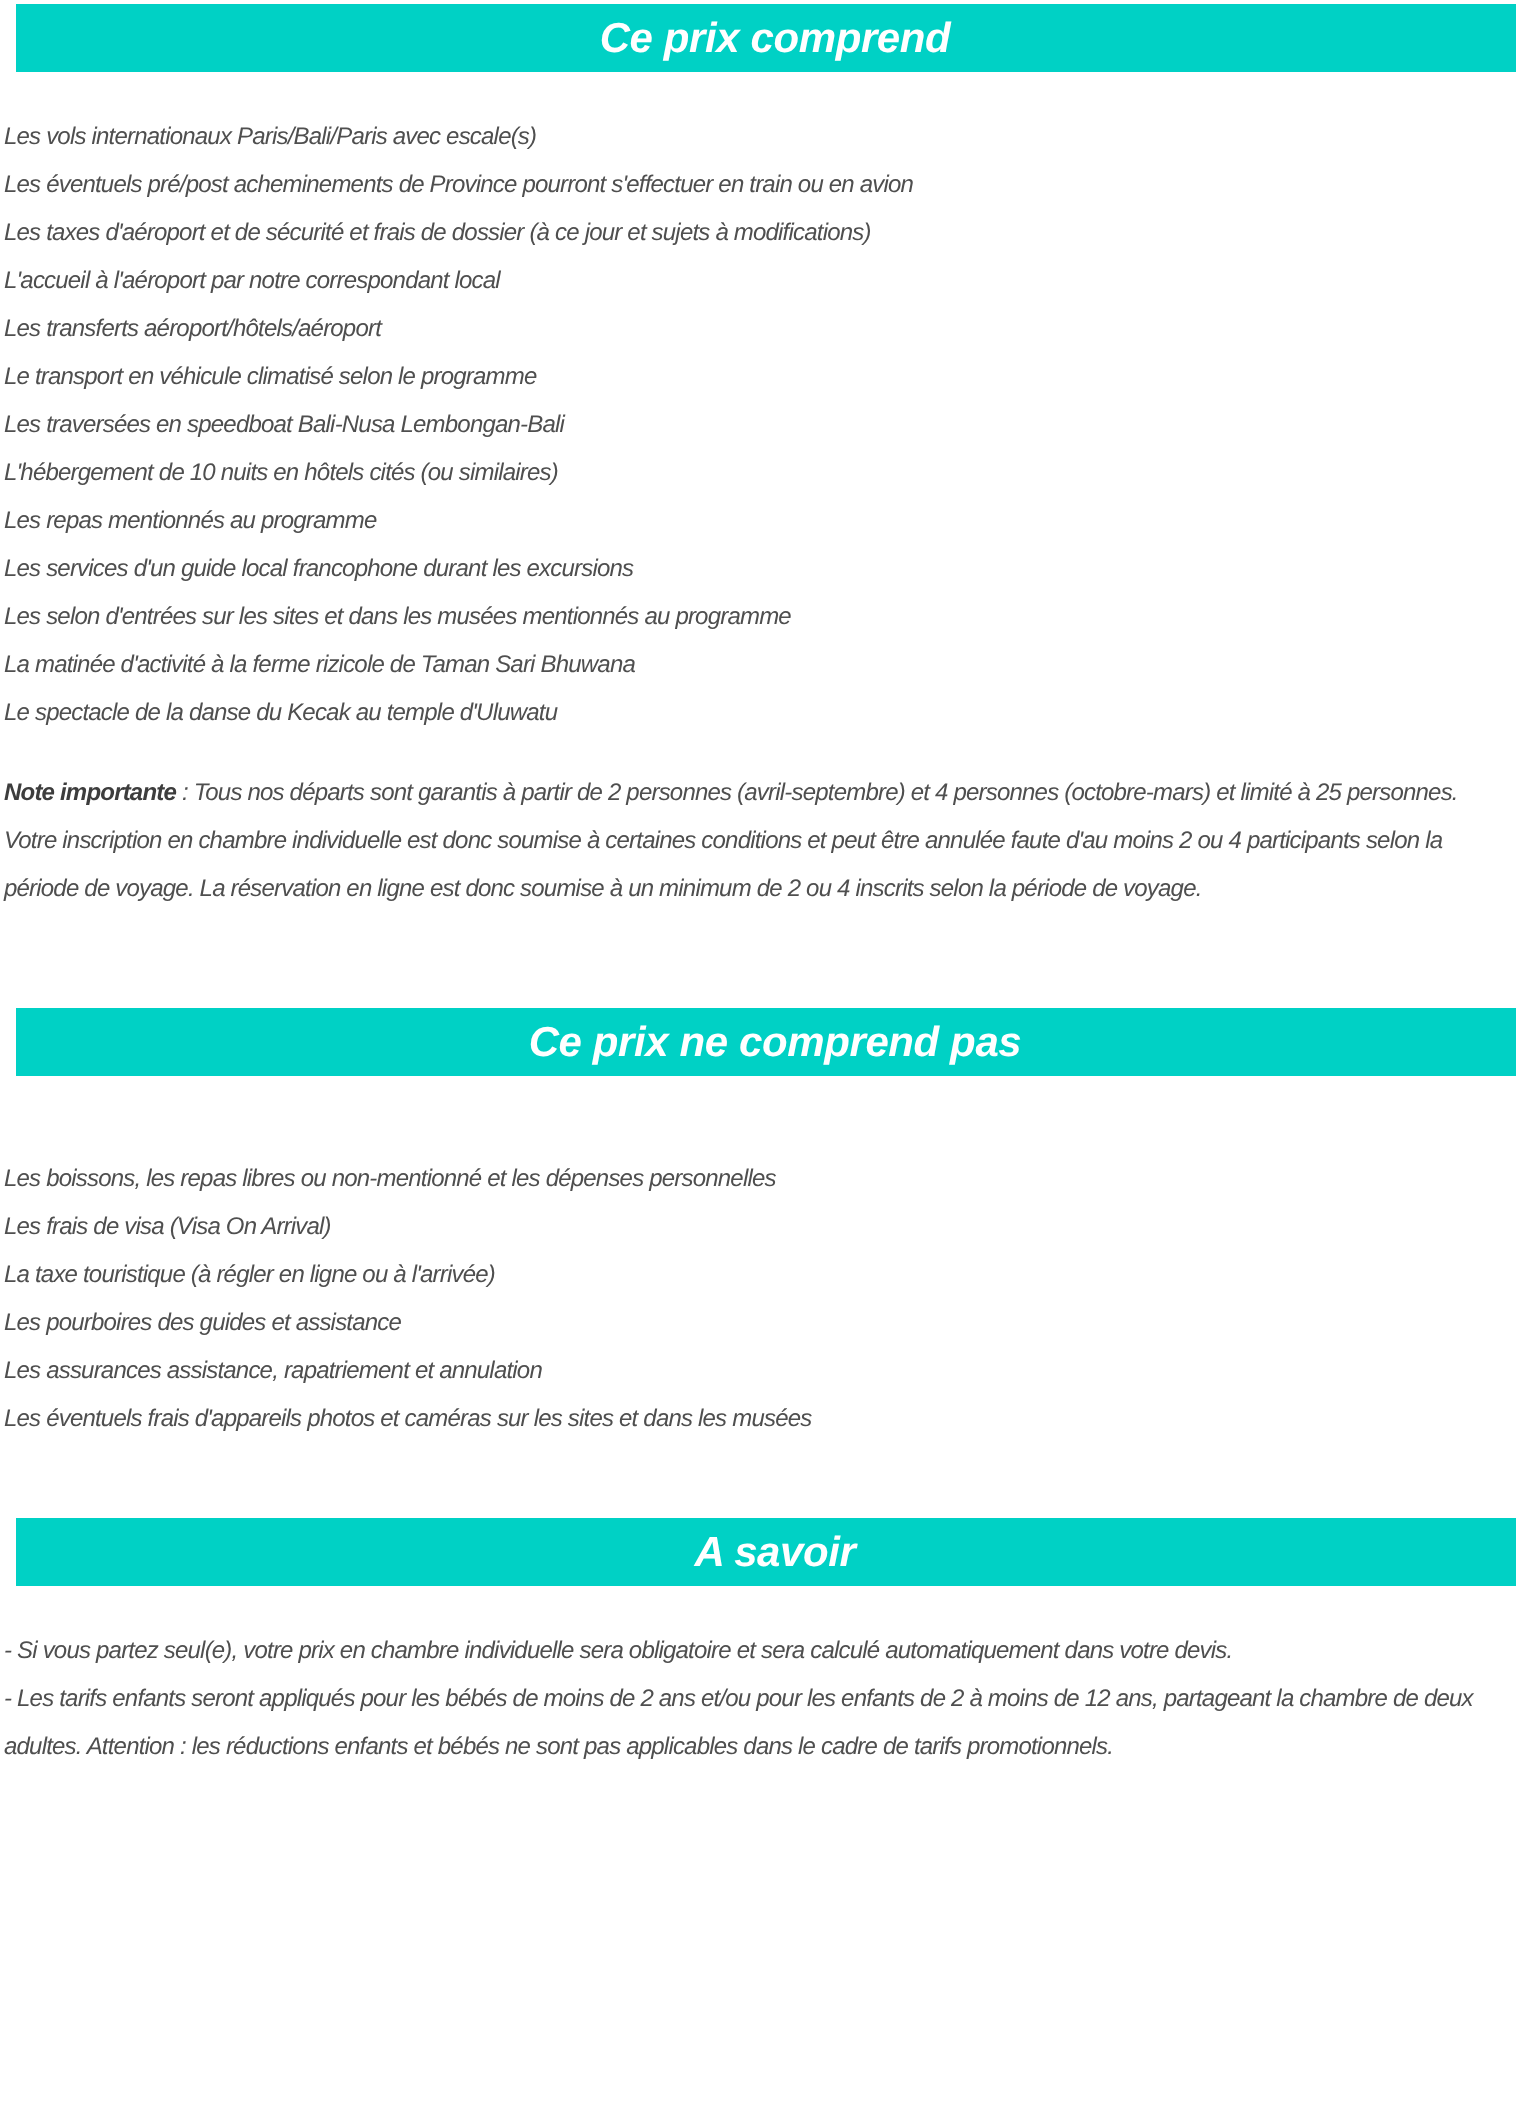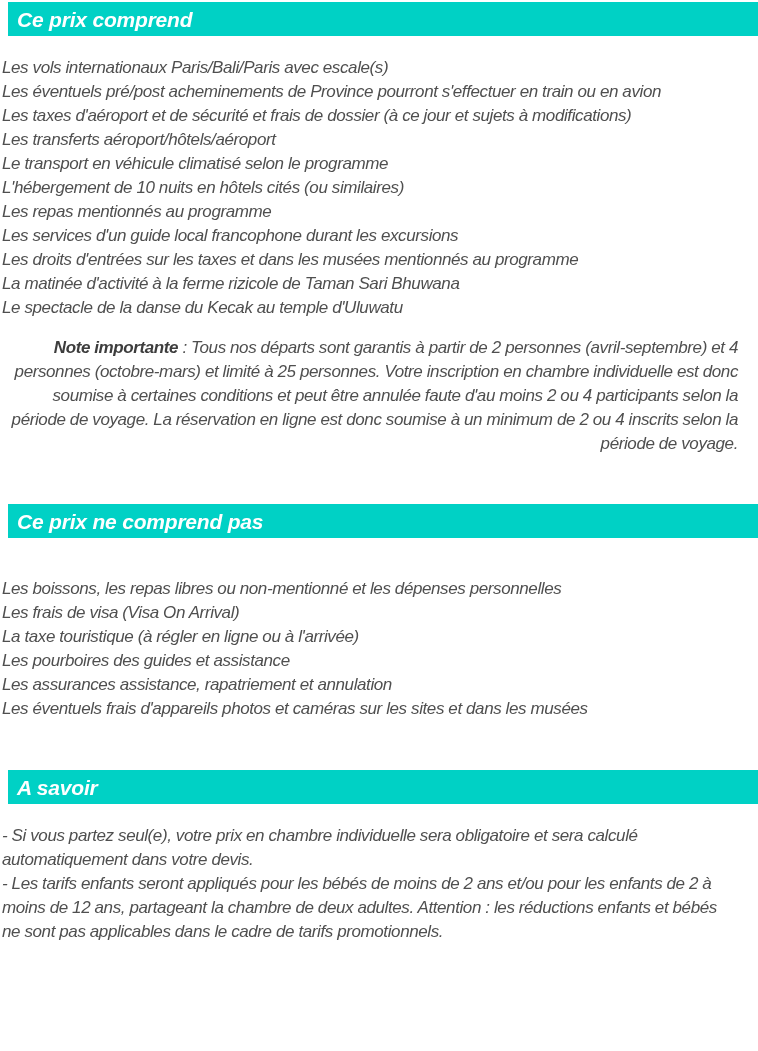--- a/index.html
+++ b/index.html
@@ -10,72 +10,75 @@
     overflow: hidden;
     font-family: "Liberation Sans", sans-serif;
   }
 
   .section-bar {
     margin-left: 8px;
     height: 34px;
     background: #00d1c5;
     display: flex;
     align-items: center;
+    justify-content: center;
   }
   .section-bar h2 {
     margin: 0;
     padding-left: 9px;
     color: #ffffff;
     font-style: italic;
     font-weight: bold;
     font-size: 21px;
     line-height: 1;
     letter-spacing: -0.2px;
     white-space: nowrap;
   }
 
   .content {
     padding-left: 2px;
-    padding-right: 20px;
+    padding-right: 4px;
     font-style: italic;
     color: #4f4f4f;
-    font-size: 17px;
+    font-size: 12px;
     line-height: 24px;
     letter-spacing: -0.4px;
   }
   .content p { margin: 0; }
 
   .bar-included   { margin-top: 2px; }
   .list-included  { margin-top: 20px; }
-  .note-para      { margin-top: 16px !important; text-align: right; }
+  .note-para      { margin-top: 16px !important; }
   .note-label     { font-weight: bold; color: #3d3d3d; }
   .bar-excluded   { margin-top: 48px; }
   .list-excluded  { margin-top: 39px; }
-  .bar-toknow     { margin-top: 49px; }
+  .bar-toknow     { margin-top: 38px; }
   .toknow-paras   { margin-top: 20px; }
 </style>
 </head>
 <body>
 
 <div>
 
   <section>
     <div class="section-bar bar-included">
       <h2>Ce prix comprend</h2>
     </div>
     <div class="content list-included">
       <p>Les vols internationaux Paris/Bali/Paris avec escale(s)</p>
       <p>Les éventuels pré/post acheminements de Province pourront s'effectuer en train ou en avion</p>
       <p>Les taxes d'aéroport et de sécurité et frais de dossier (à ce jour et sujets à modifications)</p>
+      <p>L'accueil à l'aéroport par notre correspondant local</p>
       <p>Les transferts aéroport/hôtels/aéroport</p>
       <p>Le transport en véhicule climatisé selon le programme</p>
+      <p>Les traversées en speedboat Bali-Nusa Lembongan-Bali</p>
       <p>L'hébergement de 10 nuits en hôtels cités (ou similaires)</p>
       <p>Les repas mentionnés au programme</p>
       <p>Les services d'un guide local francophone durant les excursions</p>
-      <p>Les droits d'entrées sur les taxes et dans les musées mentionnés au programme</p>
+      <p>Les selon d'entrées sur les sites et dans les musées mentionnés au programme</p>
       <p>La matinée d'activité à la ferme rizicole de Taman Sari Bhuwana</p>
       <p>Le spectacle de la danse du Kecak au temple d'Uluwatu</p>
       <p class="note-para"><span class="note-label">Note importante</span><span> : Tous nos départs sont garantis à partir de 2 personnes (avril-septembre) et 4 personnes (octobre-mars) et limité à 25 personnes. Votre inscription en chambre individuelle est donc soumise à certaines conditions et peut être annulée faute d'au moins 2 ou 4 participants selon la période de voyage. La réservation en ligne est donc soumise à un minimum de 2 ou 4 inscrits selon la période de voyage.</span></p>
     </div>
   </section>
 
   <section>
     <div class="section-bar bar-excluded">
       <h2>Ce prix ne comprend pas</h2>
     </div>

